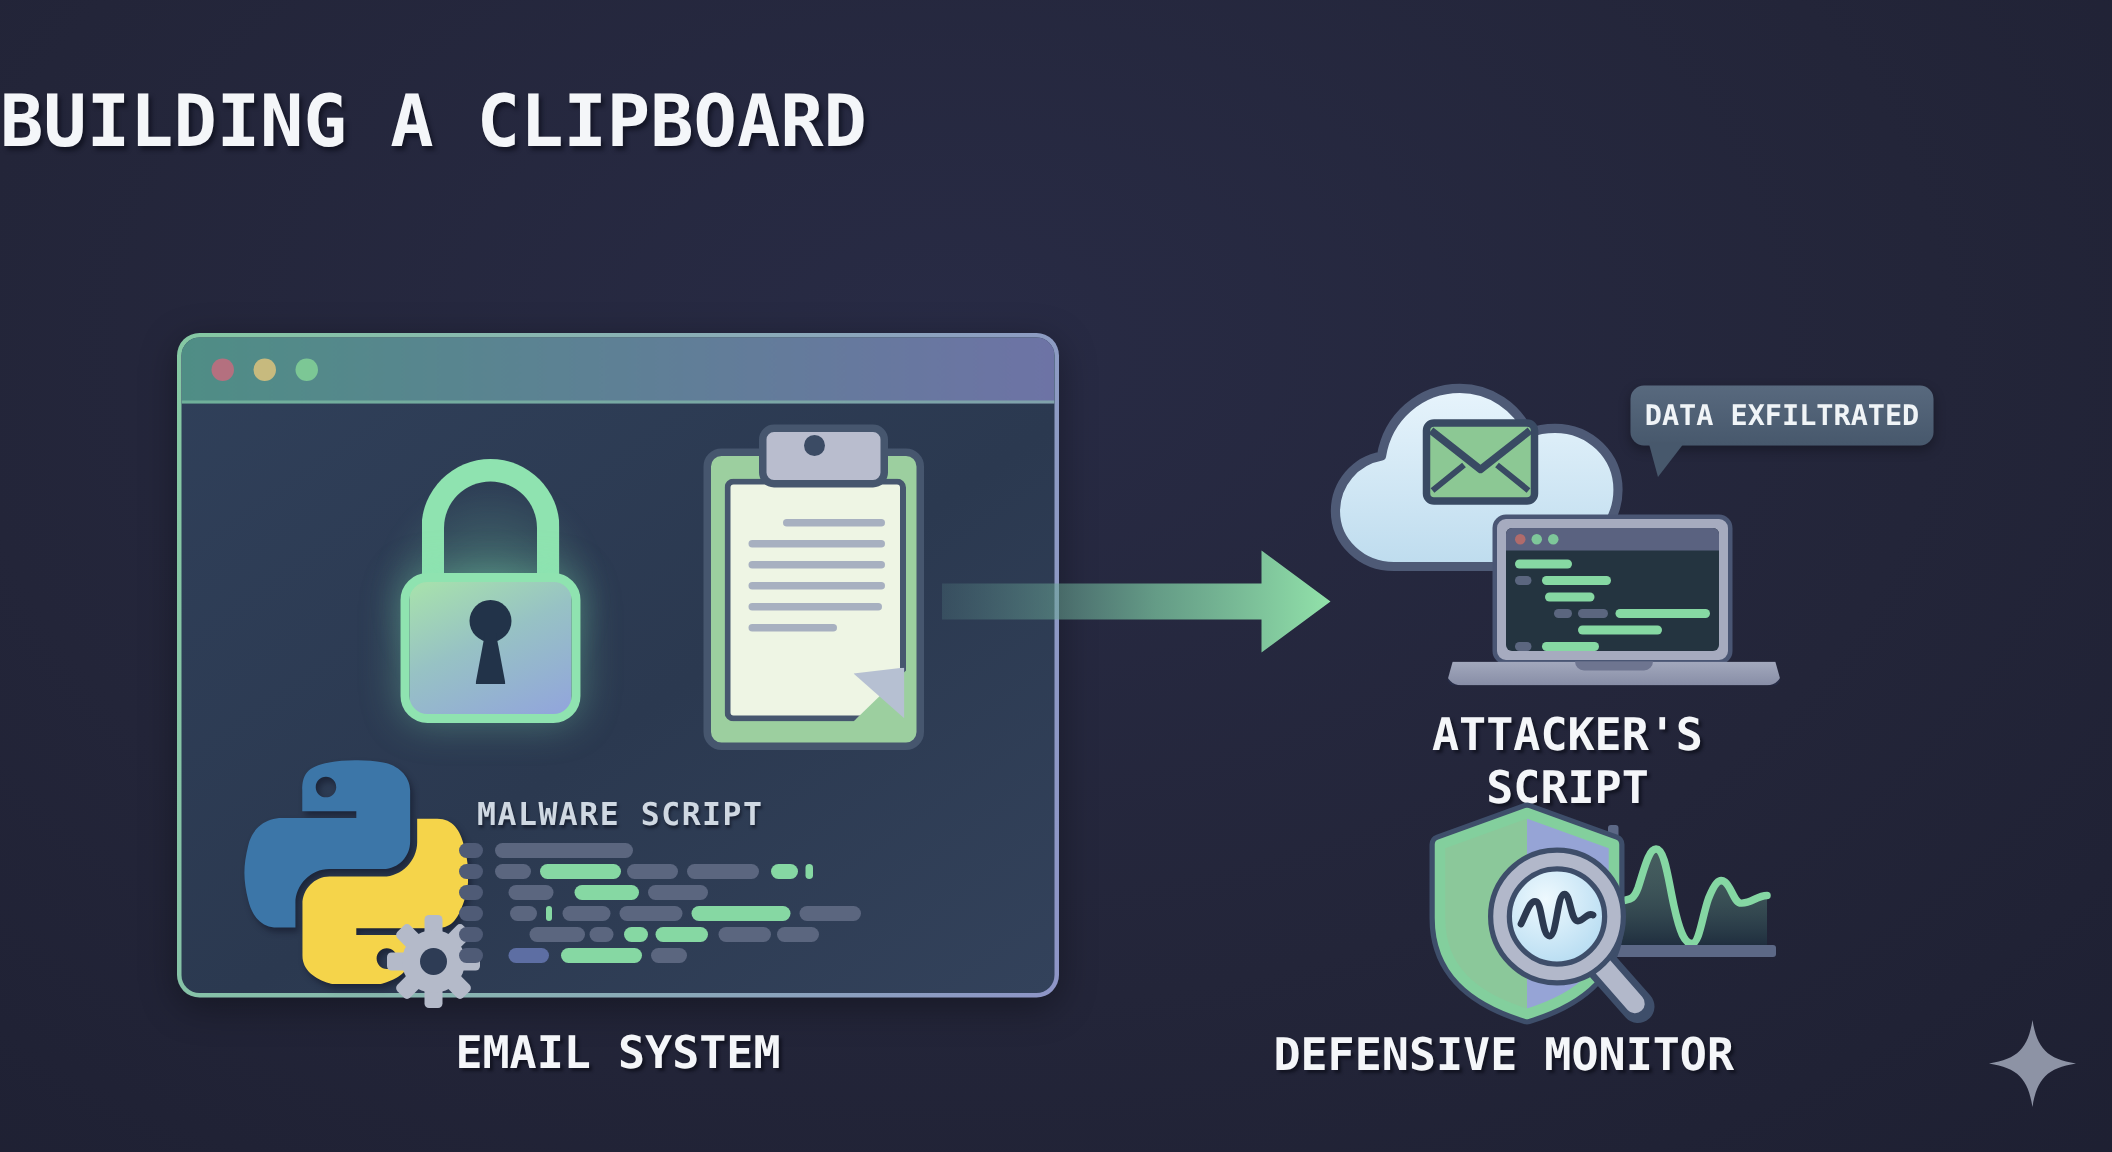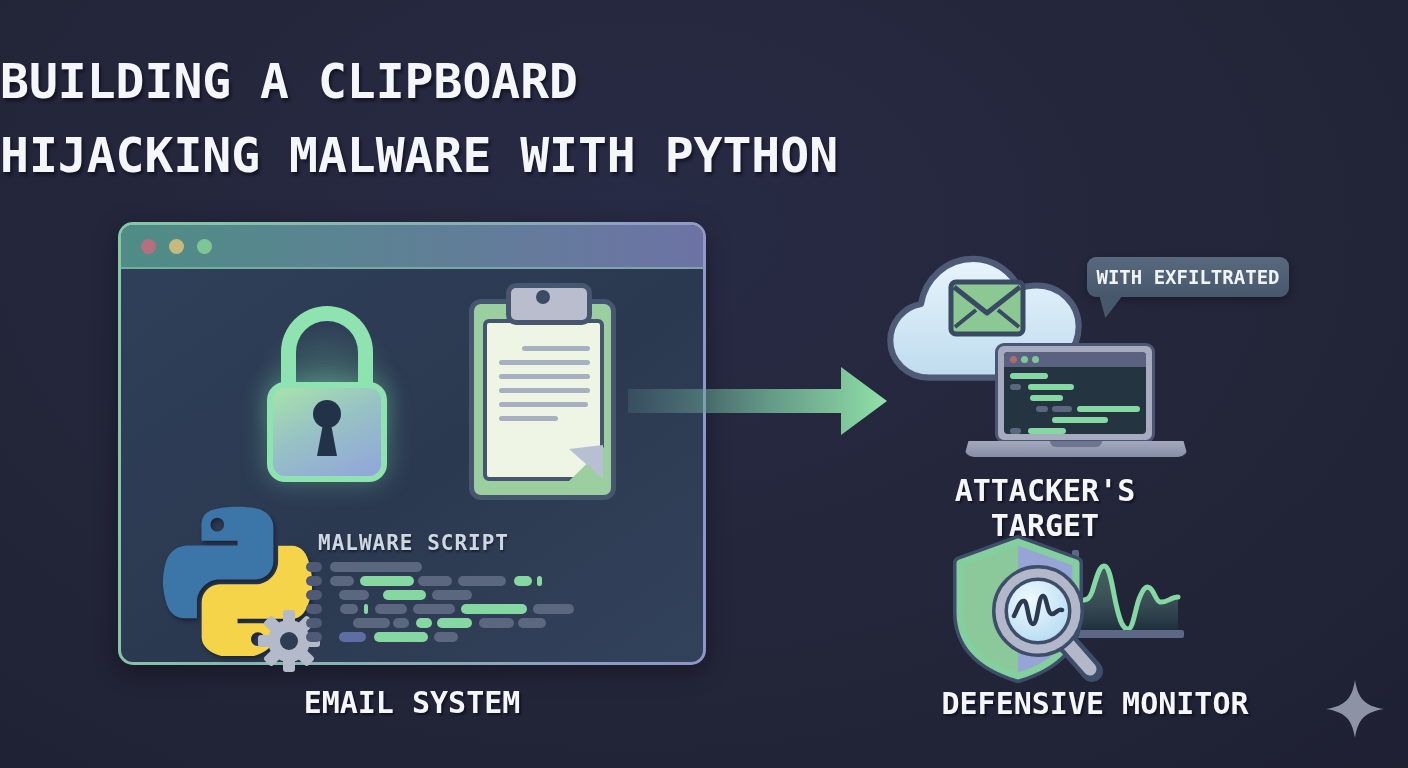--- a/index.html
+++ b/index.html
@@ -99,21 +99,20 @@
   .shield-wrap{position:absolute;left:942px;top:532px;}
   .sparkle{position:absolute;left:1326px;top:680px;}
 </style>
 </head>
 <body>
 
 <div class="stage">
 
   <div class="title">
     <div>BUILDING A CLIPBOARD</div>
-    <div>HIJACKING MALWARE WITH PYTHON</div>
   </div>
 
   <div class="window">
     <div class="window-inner">
       <div class="titlebar">
         <span class="dot" style="background:#b4707f"></span>
         <span class="dot" style="background:#c7ba7e"></span>
         <span class="dot" style="background:#7cc795"></span>
       </div>
     </div>
@@ -228,21 +227,21 @@
       </linearGradient>
     </defs>
     <path fill="url(#cloudg)" stroke="#4e5a76" stroke-width="6" stroke-linejoin="round" d="M50 148 C29 148 12 132 12 112 C12 94 25 79 42 76 C46 51 67 32 93 32 C113 32 130 44 138 61 C143 59 149 58 155 58 C178 58 196 76 196 98 C196 120 179 138 157 139 L157 148 Z"></path>
   </svg>
   <svg class="envelope" width="82" height="62" viewBox="0 0 82 62">
     <rect x="5" y="5" width="72" height="52" rx="5" fill="#8cc894" stroke="#394a63" stroke-width="5"></rect>
     <path d="M8 10 L41 36 L74 10" fill="none" stroke="#394a63" stroke-width="5" stroke-linejoin="round"></path>
     <path d="M9 50 L30 33 M73 50 L52 33" fill="none" stroke="#394a63" stroke-width="4"></path>
   </svg>
 
-  <div class="callout">WITH EXFILTRATED</div>
+  <div class="callout">DATA EXFILTRATED</div>
   <div class="callout-tail"></div>
 
   <div class="laptop-screen">
     <div class="laptop-display">
       <div class="laptop-topbar">
         <span class="ldot" style="background:#b06b6b"></span>
         <span class="ldot" style="background:#7ec79a"></span>
         <span class="ldot" style="background:#7ec79a"></span>
       </div>
       <div class="code-laptop">
@@ -267,21 +266,21 @@
           <div class="bar-row">
             <div class="bar gray" style="width: 11px; margin-left: 6px;"></div>
             <div class="bar green" style="width: 38px; margin-left: 7px;"></div>
           </div>
         </div>
     </div>
   </div>
   <div class="laptop-base"></div>
   <div class="laptop-notch"></div>
 
-  <div class="diagram-label" style="left:895px;top:473px;width:300px;">ATTACKER'S TARGET</div>
+  <div class="diagram-label" style="left:895px;top:473px;width:300px;">ATTACKER'S SCRIPT</div>
 
   <svg class="chart" width="122" height="96" viewBox="0 0 122 96">
     <defs>
       <linearGradient id="areag" x1="0" y1="0" x2="0" y2="1">
         <stop offset="0" stop-color="#6fa08c" stop-opacity="0.45"></stop>
         <stop offset="1" stop-color="#1f3040" stop-opacity="0.85"></stop>
       </linearGradient>
     </defs>
     <path d="M13 56 C18 52 22 57 26 46 C30 34 33 20 38 20 C44 20 46 40 50 58 C54 76 57 83 62 83 C67 83 69 64 73 53 C77 43 80 39 84 42 C88 45 90 55 94 56 C101 57 105 51 112 51 L112 84 L13 84 Z" fill="url(#areag)"></path>
     <path d="M13 56 C18 52 22 57 26 46 C30 34 33 20 38 20 C44 20 46 40 50 58 C54 76 57 83 62 83 C67 83 69 64 73 53 C77 43 80 39 84 42 C88 45 90 55 94 56 C101 57 105 51 112 51" fill="none" stroke="#85d7a3" stroke-width="5" stroke-linecap="round"></path>
@@ -308,19 +307,19 @@
 
     <g>
       <line x1="120" y1="105" x2="150" y2="139" stroke="#3e4e6a" stroke-width="22" stroke-linecap="round"></line>
       <line x1="120" y1="105" x2="148" y2="137" stroke="#b2b8ca" stroke-width="13" stroke-linecap="round"></line>
       <circle cx="96" cy="79" r="38" fill="url(#lens)" stroke="#3e4e6a" stroke-width="16"></circle>
       <circle cx="96" cy="79" r="38" fill="none" stroke="#b2b8ca" stroke-width="9"></circle>
       <path d="M72 84 C76 76 78 68 82 69 C86 70 86 92 91 92 C96 92 96 64 101 64 C105 64 105 82 110 82 C114 82 116 76 120 78" fill="none" stroke="#2c3950" stroke-width="4.5" stroke-linecap="round"></path>
     </g>
   </svg>
 
-  <div class="diagram-label" style="left:935px;top:686px;width:320px;">DEFENSIVE MONITOR</div>
+  <div class="diagram-label" style="left:836px;top:686px;width:320px;text-align:right;">DEFENSIVE MONITOR</div>
 
   <svg class="sparkle" width="58" height="58" viewBox="0 0 58 58">
     <path d="M29 0 C32 19 39 26 58 29 C39 32 32 39 29 58 C26 39 19 32 0 29 C19 26 26 19 29 0 Z" fill="#8d93a5"></path>
   </svg>
 
 </div>
 
 </body></html>

